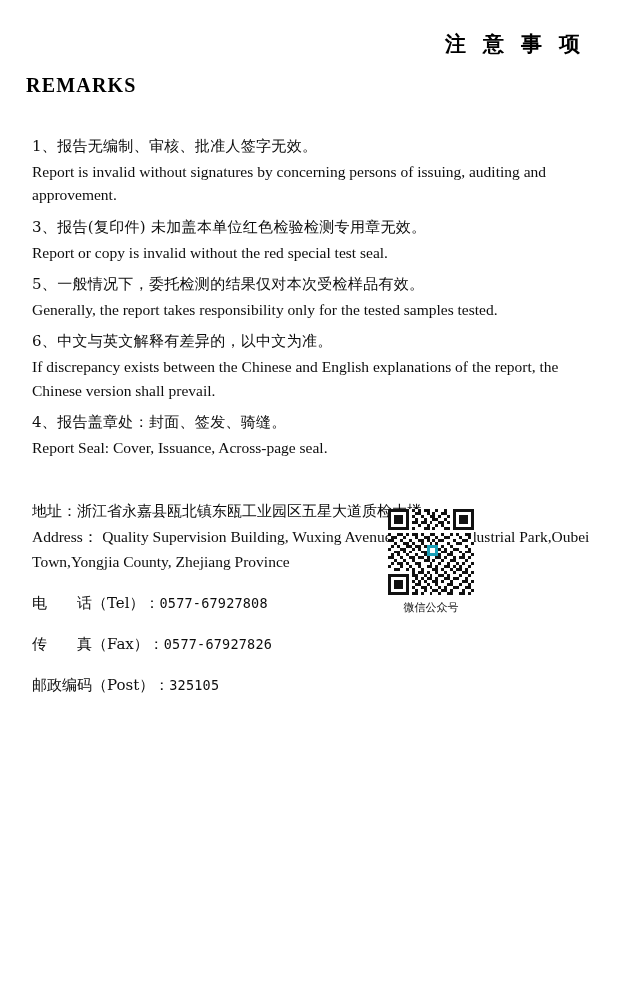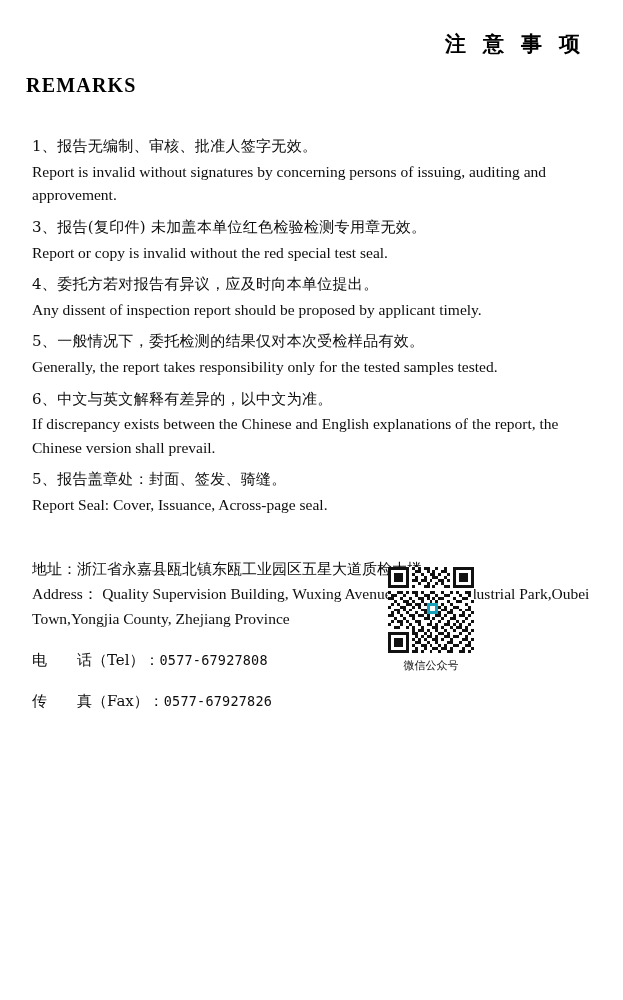--- a/index.html
+++ b/index.html
@@ -123,57 +123,56 @@
       <div class="remark-cn">1、报告无编制、审核、批准人签字无效。</div>
       <div class="remark-en">Report is invalid without signatures by concerning persons of issuing, auditing and approvement.</div>
     </div>
 
 
     <div class="remark-item">
       <div class="remark-cn">3、报告(复印件) 未加盖本单位红色检验检测专用章无效。</div>
       <div class="remark-en">Report or copy is invalid without the red special test seal.</div>
     </div>
 
-    <div class="remark-item">
-      <div class="remark-cn">4、委托方若对报告有异议，应及时向本单位提出。</div>
-      <div class="remark-en">Any dissent of inspection report should be proposed by applicant timely.</div>
-    </div>
 
     <div class="remark-item">
       <div class="remark-cn">5、一般情况下，委托检测的结果仅对本次受检样品有效。</div>
       <div class="remark-en">Generally, the report takes responsibility only for the tested samples tested.</div>
     </div>
 
     <div class="remark-item">
       <div class="remark-cn">6、中文与英文解释有差异的，以中文为准。</div>
       <div class="remark-en">If discrepancy exists between the Chinese and English explanations of the report, the Chinese version shall prevail.</div>
     </div>
 
     <div class="remark-item">
-      <div class="remark-cn">5、报告盖章处：封面、签发、骑缝。</div>
+      <div class="remark-cn">4、报告盖章处：封面、签发、骑缝。</div>
       <div class="remark-en">Report Seal: Cover, Issuance, Across-page seal.</div>
     </div>
 
   </div>
 
   <div class="contact">
 
     <div class="addr-wrap">
       <div class="contact-line">地址：浙江省永嘉县瓯北镇东瓯工业园区五星大道质检大楼</div>
       <div class="contact-line en">Address： Quality Supervision Building, Wuxing Avenue, Dong'ou Industrial Park,Oubei Town,Yongjia County, Zhejiang Province</div>
     </div>
 
     <div class="contact-line contact-spaced">
       <span>电　　话（Tel）：</span><span class="mono-val">0577-67927808</span>
     </div>
 
     <div class="contact-line contact-spaced">
       <span>传　　真（Fax）：</span><span class="mono-val">0577-67927826</span>
     </div>
 
+    <div class="contact-line contact-spaced">
+      <span>邮政编码（Post）：</span><span class="mono-val">325105</span>
+    </div>
 
 
     <div class="qr-block">
       <svg class="qr-img" viewBox="0 0 29 29" shape-rendering="crispEdges">
         <rect width="29" height="29" fill="#ffffff"></rect>
         <g fill="#111111">
           <rect x="0" y="0" width="7" height="1"></rect>
             <rect x="0" y="6" width="7" height="1"></rect>
           <rect x="0" y="0" width="1" height="7"></rect>
             <rect x="6" y="0" width="1" height="7"></rect>

